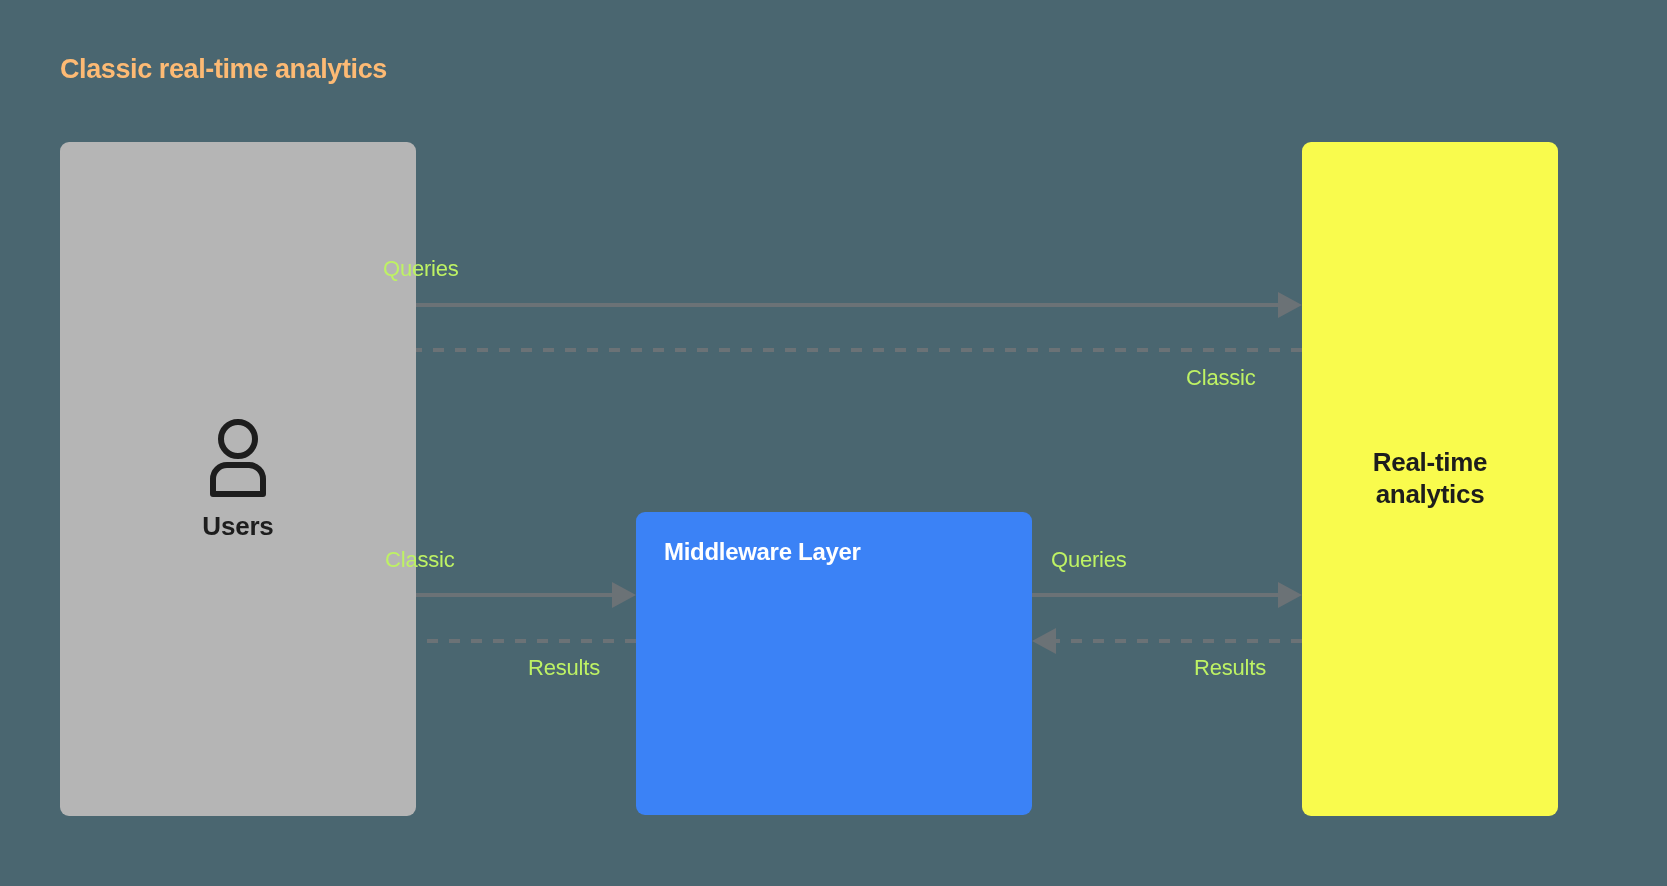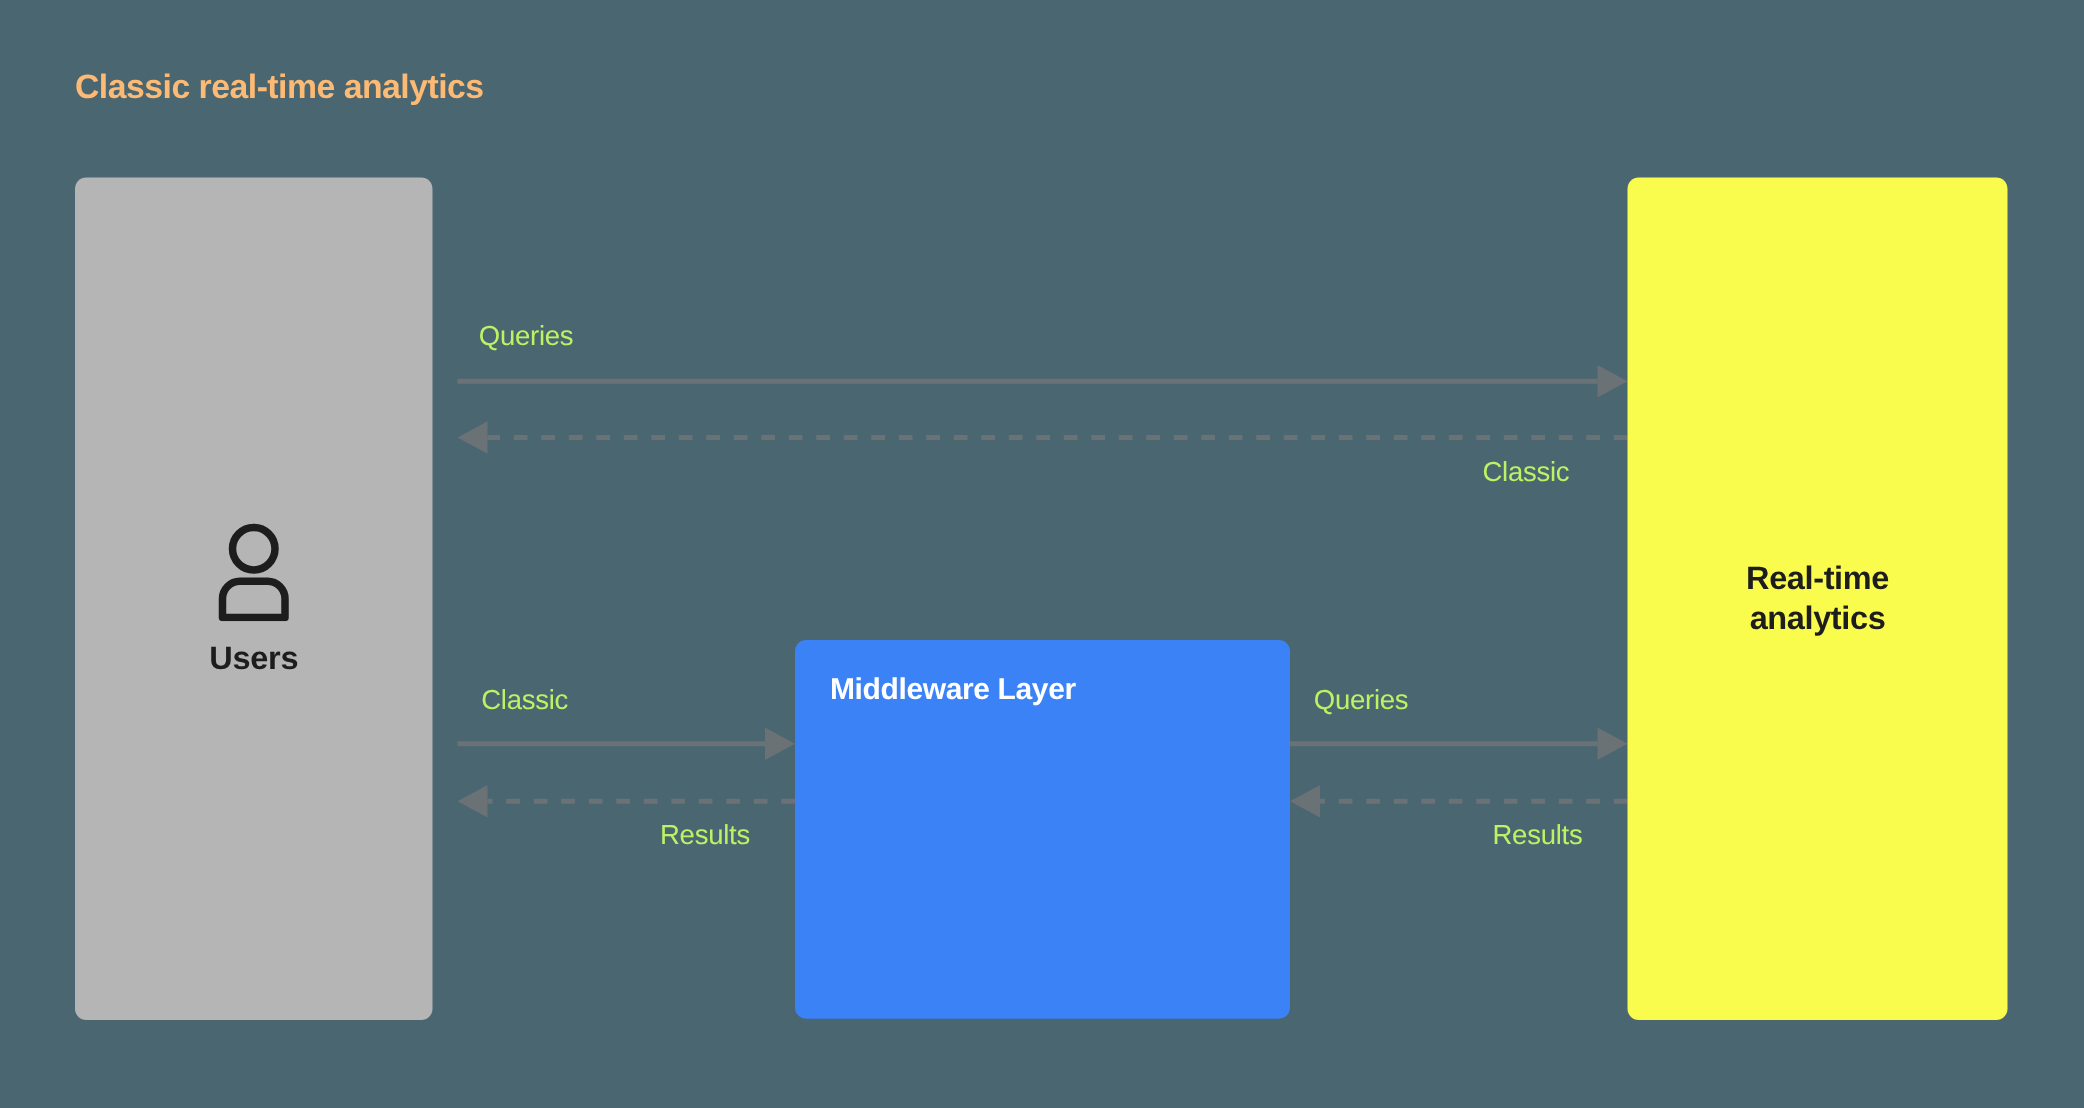--- a/index.html
+++ b/index.html
@@ -36,21 +36,21 @@
   
   .node {
     position: absolute;
     box-sizing: border-box;
     border-radius: 9px;
   }
 
   .node-users {
     left: 60px;
     top: 142px;
-    width: 286px;
+    width: 356px;
     height: 674px;
     background: #b5b5b5;
   }
   .users-inner {
     position: absolute;
     left: 0;
     top: 0;
     width: 100%;
     height: 100%;
     display: flex;
@@ -84,21 +84,21 @@
     top: 26px;
     font-size: 24px;
     font-weight: bold;
     color: #ffffff;
     letter-spacing: -0.3px;
   }
 
   .node-database {
     left: 1302px;
     top: 142px;
-    width: 304px;
+    width: 256px;
     height: 674px;
     background: #f9fb4d;
   }
   .database-inner {
     position: absolute;
     left: 0; top: 0;
     width: 100%;
     height: 100%;
     display: flex;
     align-items: center;

